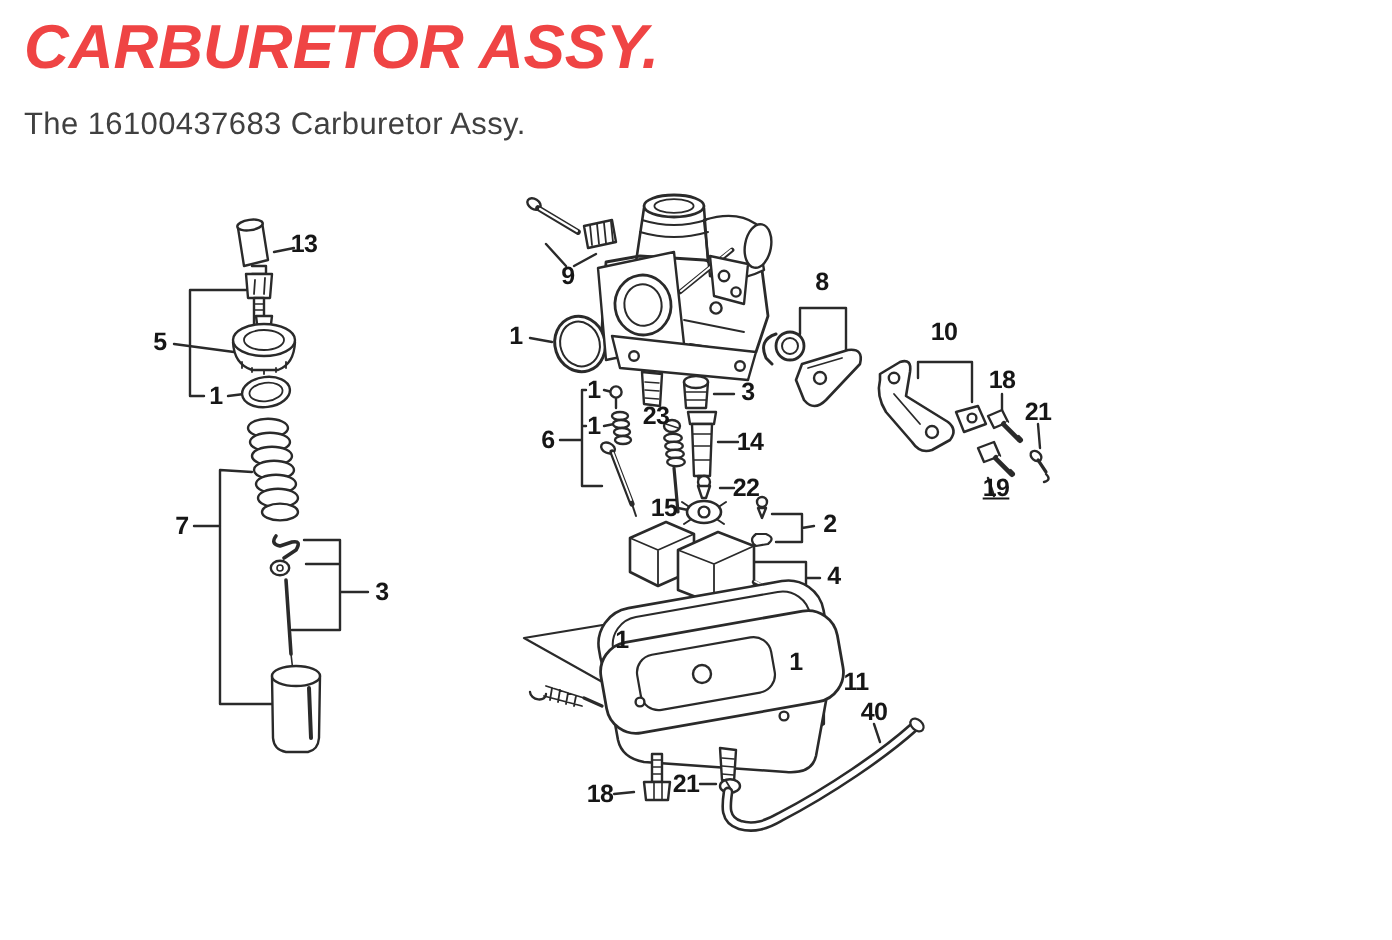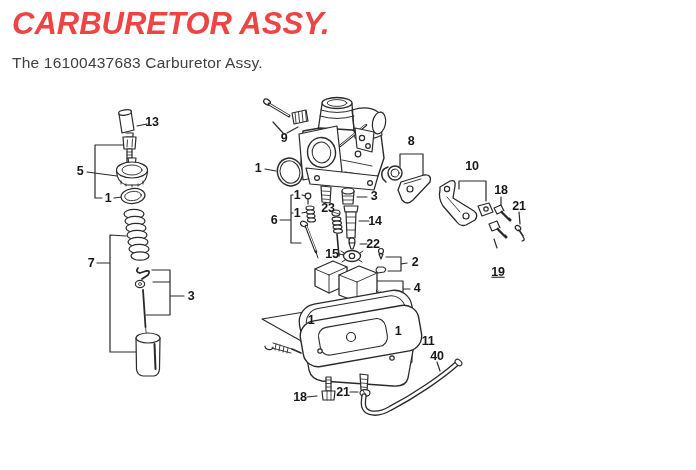--- a/index.html
+++ b/index.html
@@ -290,21 +290,21 @@
         <span class="part-label" style="left: 80px; top: 171px;">5</span>
         <span class="part-label" style="left: 108px; top: 198px;">1</span>
         <span class="part-label" style="left: 91px; top: 263px;">7</span>
         <span class="part-label" style="left: 191px; top: 296px;">3</span>
         <span class="part-label" style="left: 284px; top: 138px;">9</span>
         <span class="part-label" style="left: 258px; top: 168px;">1</span>
         <span class="part-label" style="left: 411px; top: 141px;">8</span>
         <span class="part-label" style="left: 472px; top: 166px;">10</span>
         <span class="part-label" style="left: 501px; top: 190px;">18</span>
         <span class="part-label" style="left: 519px; top: 206px;">21</span>
-        <span class="part-label" style="left: 498px; top: 272px; text-decoration: underline;">19</span>
+        <span class="part-label" style="left: 498px; top: 244px; text-decoration: underline;">19</span>
         <span class="part-label" style="left: 374px; top: 196px;">3</span>
         <span class="part-label" style="left: 328px; top: 208px;">23</span>
         <span class="part-label" style="left: 375px; top: 221px;">14</span>
         <span class="part-label" style="left: 297px; top: 195px;">1</span>
         <span class="part-label" style="left: 297px; top: 213px;">1</span>
         <span class="part-label" style="left: 274px; top: 220px;">6</span>
         <span class="part-label" style="left: 373px; top: 244px;">22</span>
         <span class="part-label" style="left: 332px; top: 254px;">15</span>
         <span class="part-label" style="left: 415px; top: 262px;">2</span>
         <span class="part-label" style="left: 417px; top: 288px;">4</span>

